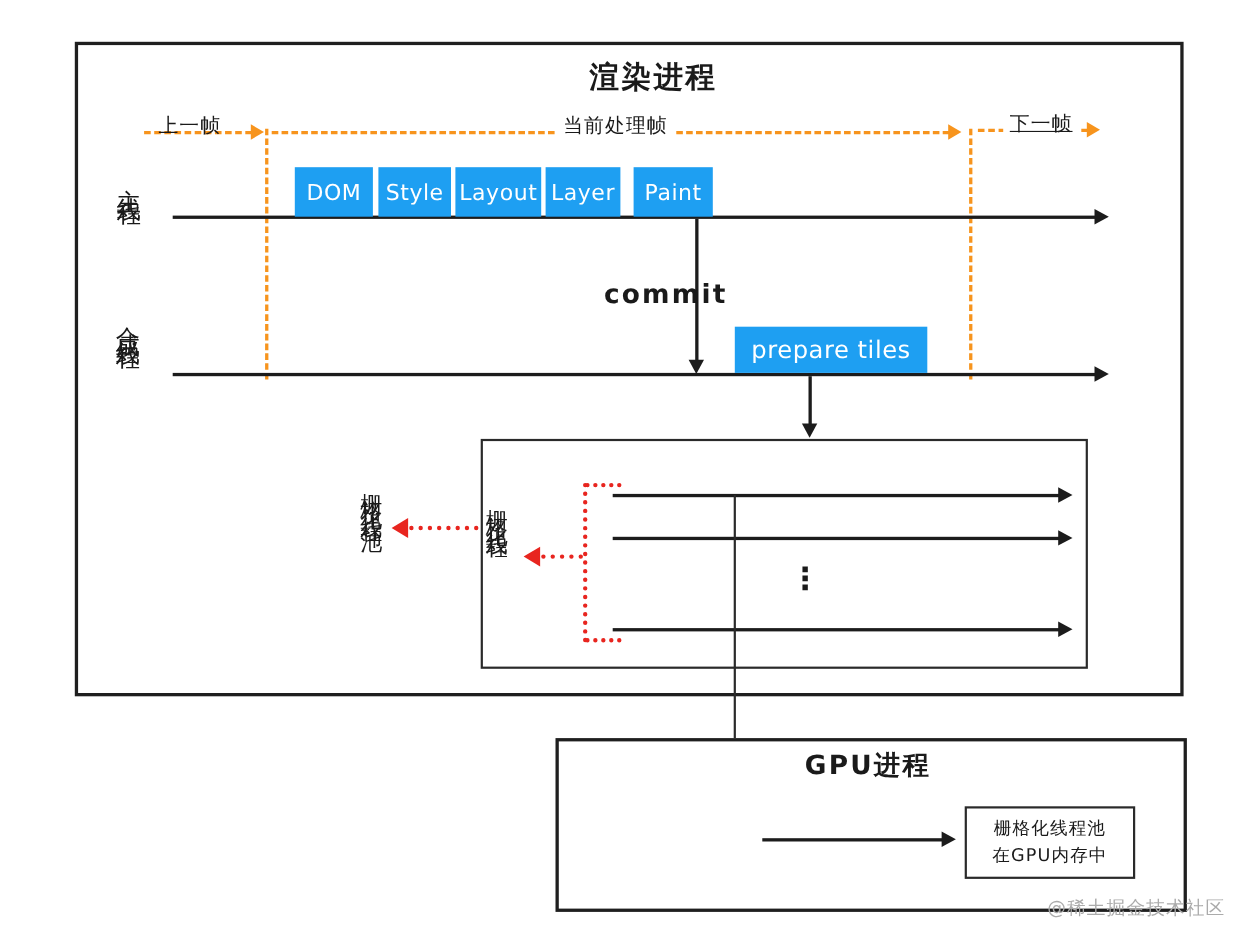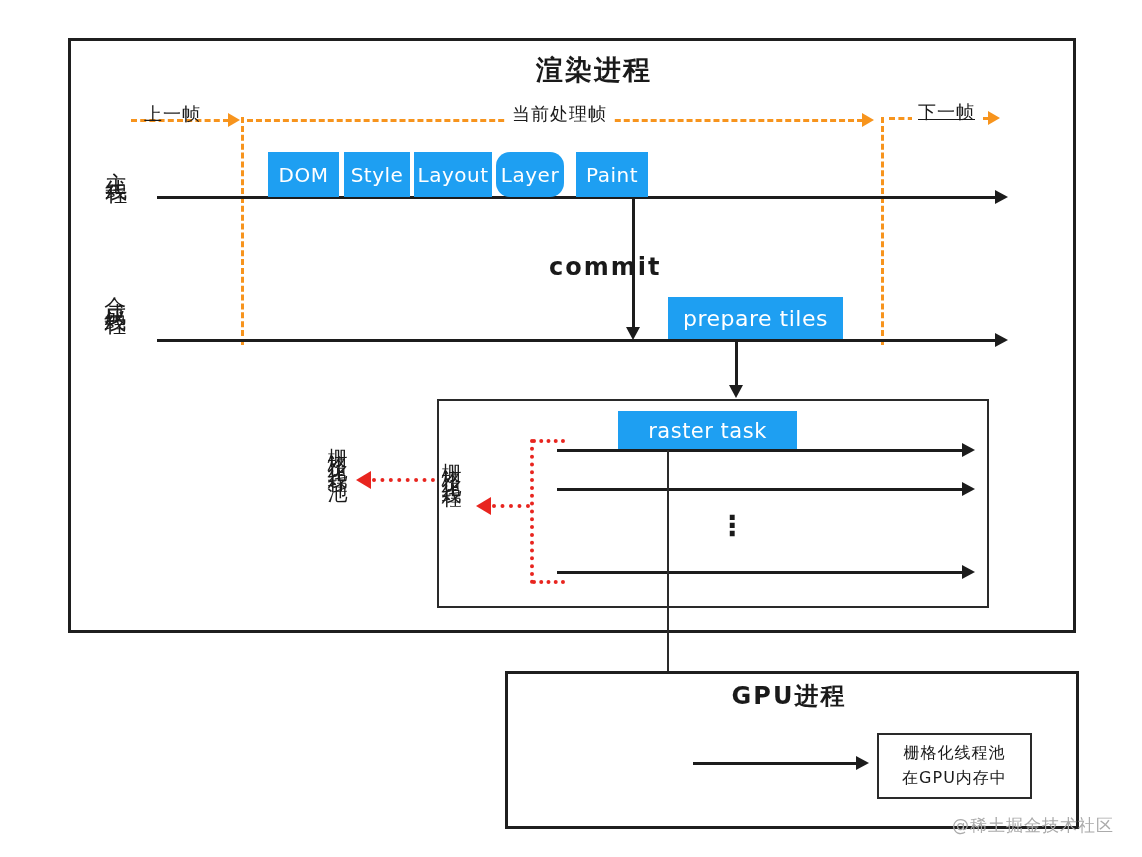--- a/index.html
+++ b/index.html
@@ -81,21 +81,21 @@
 
   <div class="abs blue-box" style="left:268px;top:152px;width:71px;height:45px;">
     <span>DOM</span>
   </div>
   <div class="abs blue-box" style="left:344px;top:152px;width:66px;height:45px;">
     <span>Style</span>
   </div>
   <div class="abs blue-box" style="left:414px;top:152px;width:78px;height:45px;">
     <span>Layout</span>
   </div>
-  <div class="abs blue-box" style="left:496px;top:152px;width:68px;height:45px;border-radius:14px;">
+  <div class="abs blue-box" style="left:496px;top:152px;width:68px;height:45px;">
     <span>Layer</span>
   </div>
   <div class="abs blue-box" style="left:576px;top:152px;width:72px;height:45px;justify-content:center;">
     <span>Paint</span>
   </div>
 
   <div class="abs vline" style="left:632px;top:199px;height:130px;"></div>
   <div class="abs ah ah-down-k" style="left:626px;top:327px;"></div>
   <div class="abs commit-label" style="left:549px;top:253px;">commit</div>
 
@@ -117,23 +117,20 @@
 
   <div class="abs r-dot-h" style="left:372px;top:478px;width:63px;"></div>
   <div class="abs ah ah-left-r" style="left:356px;top:471px;"></div>
 
   <div class="abs r-dot-v" style="left:530px;top:439px;height:145px;"></div>
   <div class="abs r-dot-h" style="left:532px;top:439px;width:33px;"></div>
   <div class="abs r-dot-h" style="left:532px;top:580px;width:33px;"></div>
   <div class="abs r-dot-h" style="left:492px;top:504px;width:38px;"></div>
   <div class="abs ah ah-left-r" style="left:476px;top:497px;"></div>
 
-  <div class="abs blue-box" style="left:618px;top:411px;width:179px;height:39px;font-size:21px;">
-    <span>raster task</span>
-  </div>
 
   <div class="abs hline" style="left:557px;top:449px;width:408px;"></div>
   <div class="abs ah ah-right-k" style="left:962px;top:443px;"></div>
 
   <div class="abs hline" style="left:557px;top:488px;width:408px;"></div>
   <div class="abs ah ah-right-k" style="left:962px;top:482px;"></div>
 
   <div class="abs ellipsis" style="left:718px;top:512px;">⋮</div>
 
   <div class="abs hline" style="left:557px;top:571px;width:408px;"></div>

